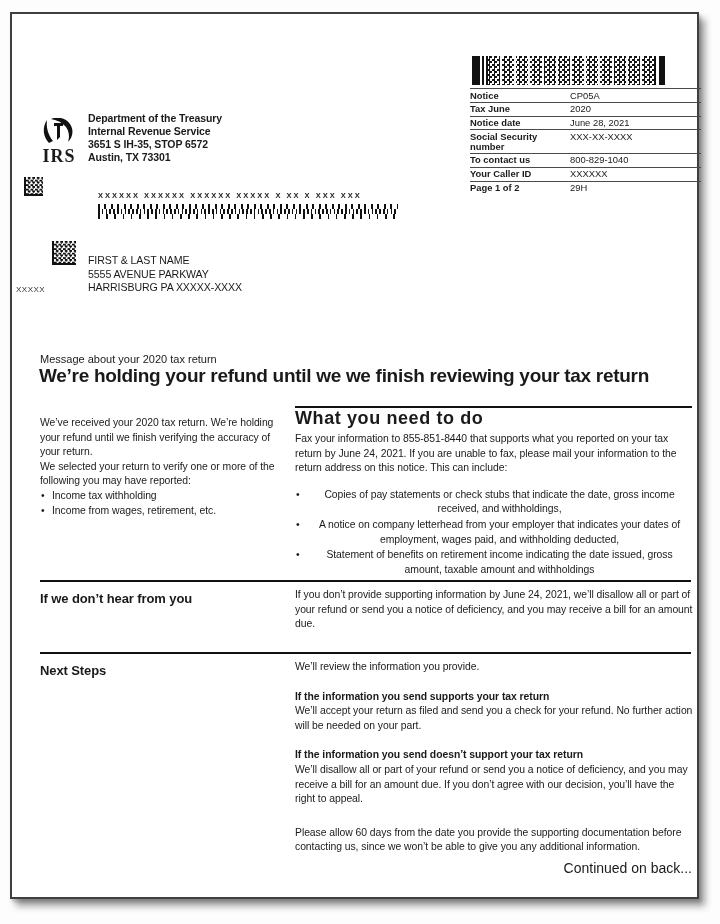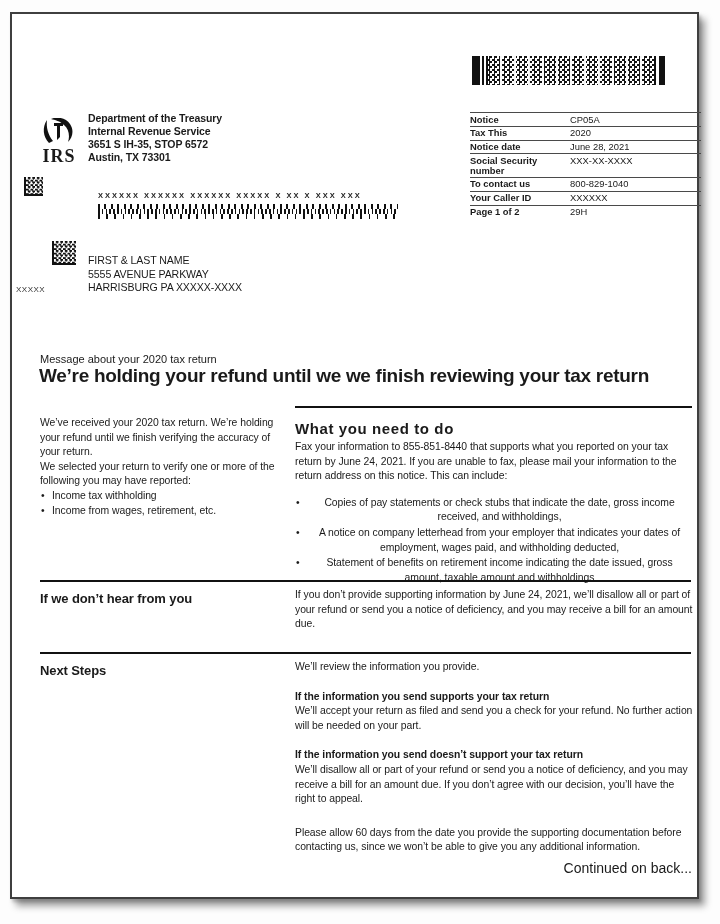--- a/index.html
+++ b/index.html
@@ -26,21 +26,21 @@
     background:linear-gradient(90deg,#111 0 2px,#fff 2px 5px,#111 5px 11px); }
 
   
   .irs-logo { left:22px; top:104px; width:50px; text-align:center; }
   .irs-logo .serif { font-family:"Liberation Serif", serif; font-weight:bold; font-size:18px; letter-spacing:1px; line-height:16px; }
 
   
   .sender { left:76px; top:98px; font-size:10.5px; line-height:13px; font-weight:600; letter-spacing:-.1px; }
 
   
-  .ntable { left:458px; top:98px; width:231px; font-size:9.4px; }
+  .ntable { left:458px; top:74px; width:231px; font-size:9.4px; }
   .ntable .row { display:flex; border-top:1px solid #4a4a4a; padding:1.5px 0 1.5px 0; line-height:9.8px; }
   .ntable .row.last { border-bottom:none; }
   .ntable .row:nth-child(7) { border-bottom:none; }
   .ntable .lab { width:100px; font-weight:bold; }
   .ntable .val { flex:1; }
 
   
   .dm { position:absolute; background:repeating-conic-gradient(#111 0% 25%, #fff 25% 50%); background-size:4.5px 4.5px; border-left:2px solid #111; border-bottom:2px solid #111; }
   .dm1 { left:12px; top:163px; width:19px; height:19px; }
   .dm2 { left:40px; top:227px; width:24px; height:24px; }
@@ -58,21 +58,21 @@
   .h1 { left:27px; top:351px; width:660px; font-size:19px; font-weight:bold; letter-spacing:-.3px; }
 
   
   .body-txt { font-size:10.4px; line-height:14.6px; letter-spacing:-.05px; }
   .intro { left:28px; top:402px; width:240px; }
   ul.blt { list-style:none; }
   ul.blt li { position:relative; padding-left:12px; }
   ul.blt li::before { content:"•"; position:absolute; left:1px; }
   .rcol-1 { left:283px; top:392px; width:397px; }
   .rule-top { border-top:2.5px solid #111; }
-  .h-wtd { font-size:15px; font-weight:bold; letter-spacing:.6px; padding-top:12px; margin-bottom:3px; }
+  .h-wtd { font-size:18px; font-weight:bold; letter-spacing:.6px; padding-top:0; margin-bottom:3px; }
   .rcol-1 ul.blt { margin-top:12px;text-align:center; }
   .rcol-1 ul.blt li { margin-bottom:1px; }
 
   .rule-full { left:28px; width:651px; border-top:2.5px solid #111; position:absolute; }
   .rule-2 { top:566px; } .rule-3 { top:638px; }
   .sec-h { font-size:13px; font-weight:bold; letter-spacing:-.1px; }
   .hear-h { left:28px; top:577px; width:230px; }
   .hear-t { left:283px; top:574px; width:399px; }
   .next-h { left:28px; top:649px; width:230px; }
   .next-t { left:283px; top:646px; width:399px; }
@@ -102,21 +102,21 @@
     <div>3651 S IH-35, STOP 6572</div>
     <div>Austin, TX 73301</div>
   </div>
 
   <div class="abs ntable">
     <div class="row">
       <span class="lab">Notice</span>
       <span class="val">CP05A</span>
     </div>
     <div class="row">
-      <span class="lab">Tax This</span>
+      <span class="lab">Tax June</span>
       <span class="val">2020</span>
     </div>
     <div class="row">
       <span class="lab">Notice date</span>
       <span class="val">June 28, 2021</span>
     </div>
     <div class="row">
       <span class="lab">Social Security number</span>
       <span class="val">XXX-XX-XXXX</span>
     </div>

